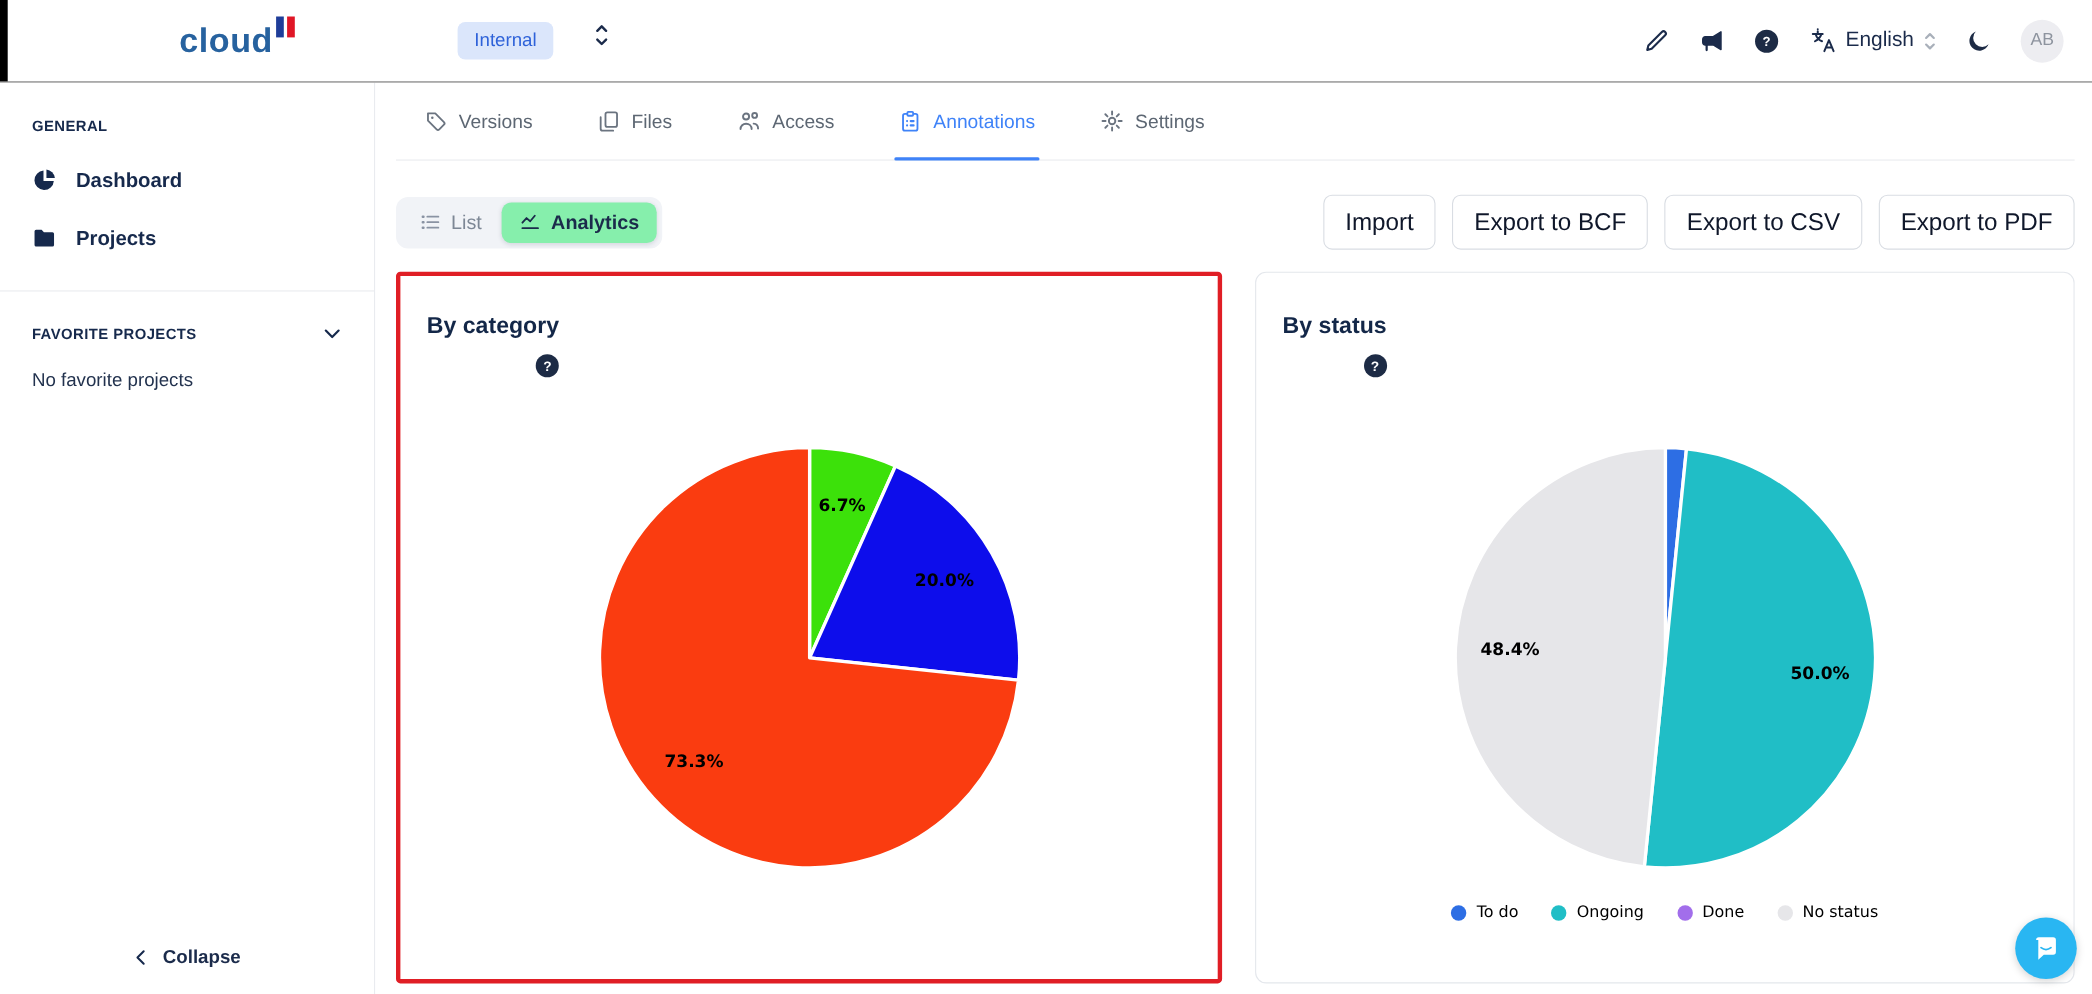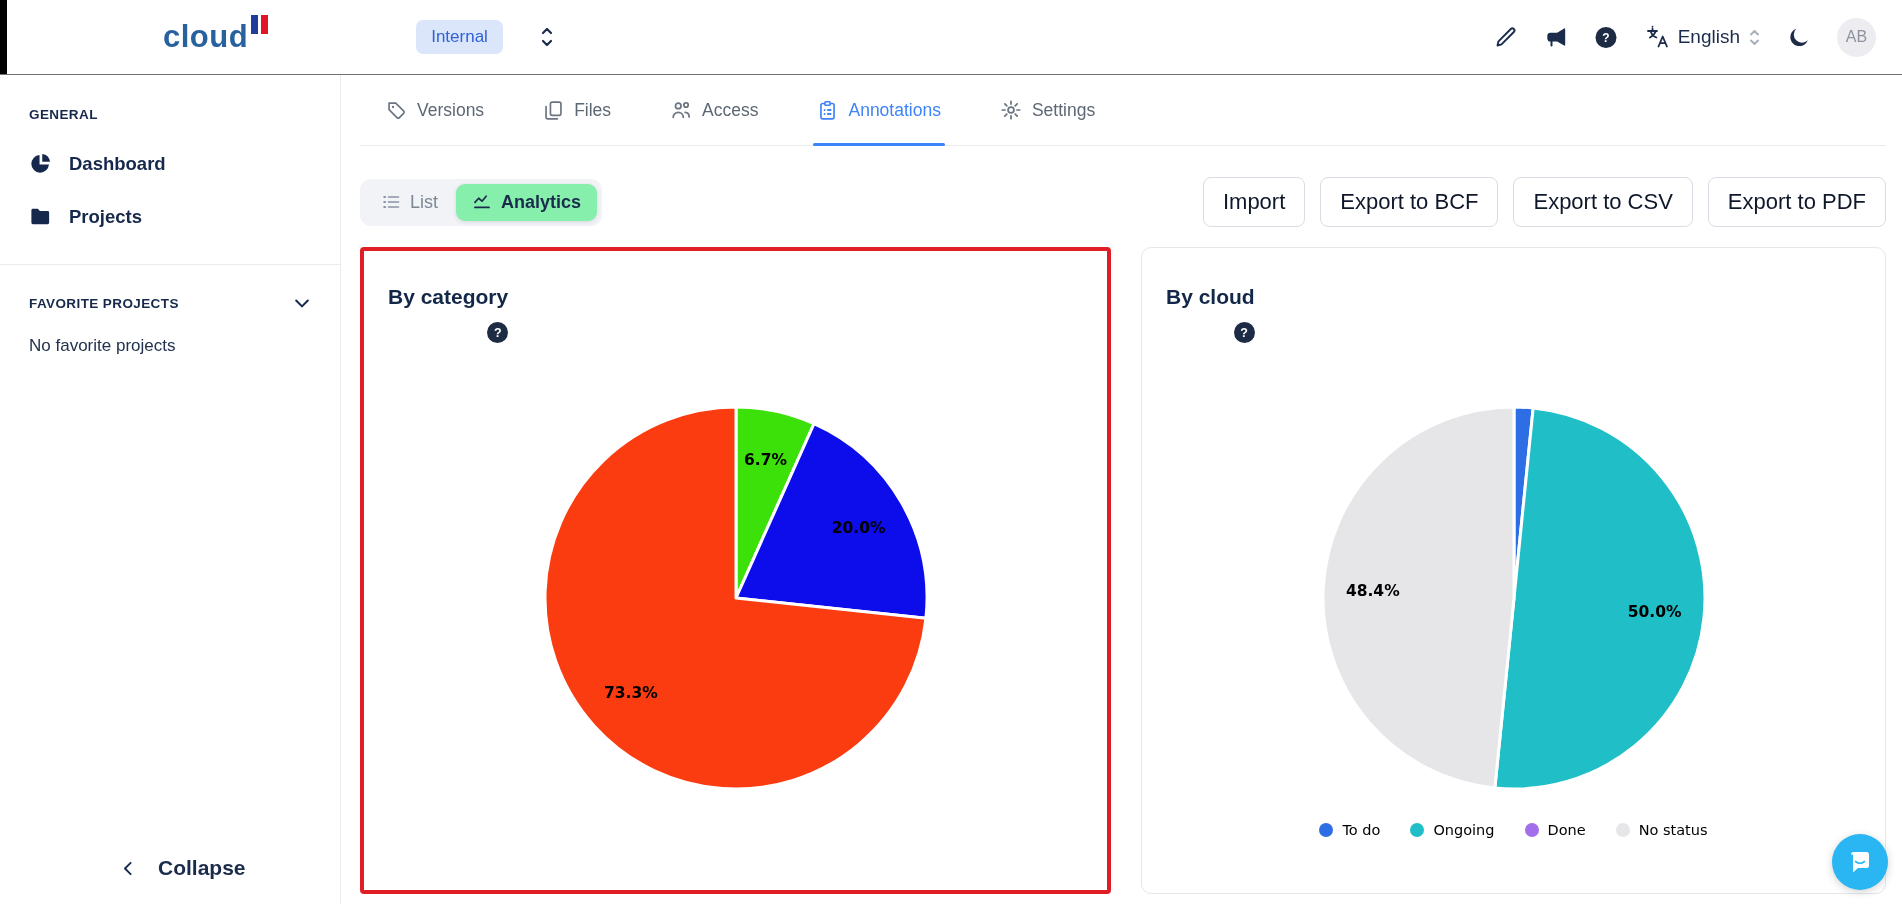--- a/index.html
+++ b/index.html
@@ -9,21 +9,21 @@
   
   .header { position:relative; height:75px; display:flex; align-items:center;
     border-bottom:1px solid #737373; background:#fff; }
   .black-strip { position:absolute; left:0; top:0; width:7px; height:74px; background:#000; }
   .logo { margin-left:163px; font-size:31px; font-weight:bold; color:#27629f;
     letter-spacing:0.5px; display:flex; align-items:flex-start; }
   .logo-bars { display:flex; gap:3px; margin-left:3px; margin-top:-4px; }
   .logo-bars i { display:block; width:7px; height:19px; }
   .bar-blue { background:#1f3d99; }
   .bar-red  { background:#e01626; }
-  .workspace { margin-left:148px; display:flex; align-items:center; gap:32px; }
+  .workspace { margin-left:148px; display:flex; align-items:flex-start; gap:32px; }
   .badge { background:#dbe6fb; color:#2e62d9; font-size:17px; padding:7px 15px;
     border-radius:7px; cursor:pointer; }
   .header-right { margin-left:auto; margin-right:26px; display:flex; align-items:center; gap:26px; }
   .hicon { width:24px; height:24px; display:flex; align-items:center; justify-content:center; cursor:pointer; }
   .lang { display:flex; align-items:center; gap:8px; cursor:pointer; }
   .lang-label { font-size:19px; color:#1b2b4b; }
   .avatar { width:39px; height:39px; border-radius:50%; background:#ededf1; color:#8d939e;
     font-size:16px; display:flex; align-items:center; justify-content:center; cursor:pointer; }
 
   
@@ -32,21 +32,21 @@
     display:flex; flex-direction:column; padding-top:32px; }
   .side-sec-title { margin-left:29px; font-size:13.5px; font-weight:bold; letter-spacing:0.4px;
     color:#16294c; }
   .side-item { margin-left:29px; margin-top:30px; display:flex; align-items:center; gap:17px;
     font-size:18.5px; font-weight:700; color:#16294c; cursor:pointer; }
   .side-divider { margin-top:36px; border-top:1px solid #e9ebef; }
   .fav-row { margin-top:28px; display:flex; align-items:center; justify-content:space-between;
     margin-left:29px; margin-right:28px; cursor:pointer; }
   .fav-empty { margin-left:29px; margin-top:23px; font-size:17px; font-weight:400; color:#22324e; }
   .collapse-row { margin-top:auto; margin-bottom:24px; margin-left:120px; display:flex;
-    align-items:center; gap:21px; font-size:21px; font-weight:600; cursor:pointer; }
+    align-items:center; gap:11px; font-size:17px; font-weight:600; cursor:pointer; }
 
   .main { flex:1; padding:0 16px 0 19px; display:flex; flex-direction:column; }
 
   
   .tabs { height:71px; display:flex; align-items:stretch; gap:59px; padding-left:26px;
     border-bottom:1px solid #e9ebef; }
   .tab { display:flex; align-items:center; gap:10px; font-size:17.5px; color:#5d6773;
     cursor:pointer; position:relative; }
   .tab.active { color:#3f83f8; }
   .tab.active::after { content:""; position:absolute; left:-4px; right:-4px; bottom:-1px;
@@ -271,21 +271,21 @@
               <path d="M 198 198 L 276.05 23.68 A 191 191 0 0 1 387.91 218.36 Z" fill="#0d0deb" stroke="#fff" stroke-width="3" stroke-linejoin="round"></path>
               <path d="M 198 198 L 387.91 218.36 A 191 191 0 1 1 198.00 7.00 Z" fill="#fa3c10" stroke="#fff" stroke-width="3" stroke-linejoin="round"></path>
               <text x="227.5" y="59.8" text-anchor="middle" dominant-baseline="central" font-size="15.5" font-weight="bold" fill="#000" font-family="DejaVu Sans, sans-serif">6.7%</text>
               <text x="320.6" y="127.6" text-anchor="middle" dominant-baseline="central" font-size="15.5" font-weight="bold" fill="#000" font-family="DejaVu Sans, sans-serif">20.0%</text>
               <text x="92.9" y="292.5" text-anchor="middle" dominant-baseline="central" font-size="15.5" font-weight="bold" fill="#000" font-family="DejaVu Sans, sans-serif">73.3%</text>
             </svg></div>
       </div>
 
       <div class="card">
         <div class="card-title-row">
-          <span class="card-title">By cloud</span>
+          <span class="card-title">By status</span>
           <span class="help-badge">?</span>
         </div>
         <div class="pie-wrap"><svg width="396" height="396" viewBox="0 0 396 396">
               <path d="M 198 198 L 198.00 7.00 A 191 191 0 0 1 217.17 7.96 Z" fill="#2d6ee4" stroke="#fff" stroke-width="3" stroke-linejoin="round"></path>
               <path d="M 198 198 L 217.17 7.96 A 191 191 0 0 1 178.83 388.04 Z" fill="#20bec6" stroke="#fff" stroke-width="3" stroke-linejoin="round"></path>
               <path d="M 198 198 L 178.83 388.04 A 191 191 0 0 1 198.00 7.00 Z" fill="#e6e6e9" stroke="#fff" stroke-width="3" stroke-linejoin="round"></path>
               <text x="338.6" y="212.2" text-anchor="middle" dominant-baseline="central" font-size="15.5" font-weight="bold" fill="#000" font-family="DejaVu Sans, sans-serif">50.0%</text>
               <text x="56.8" y="190.9" text-anchor="middle" dominant-baseline="central" font-size="15.5" font-weight="bold" fill="#000" font-family="DejaVu Sans, sans-serif">48.4%</text>
             </svg></div>
         <div class="legend legend-plain">

